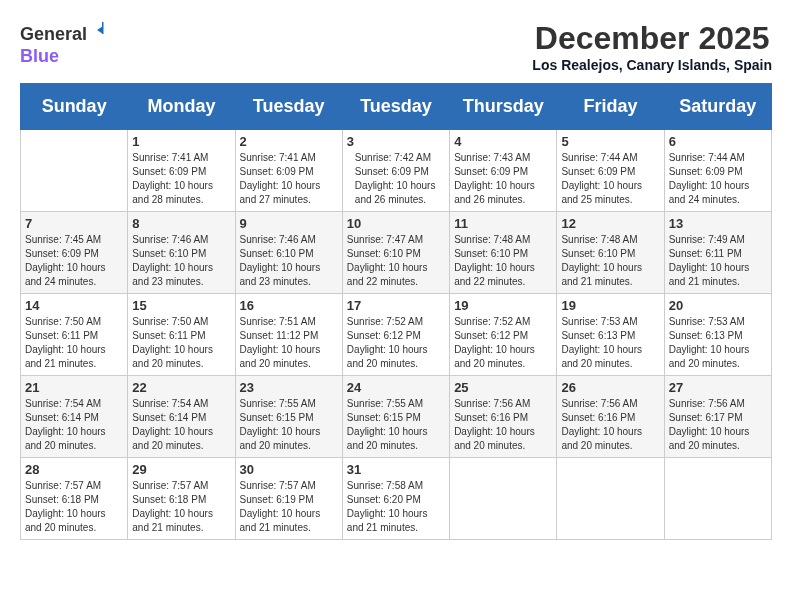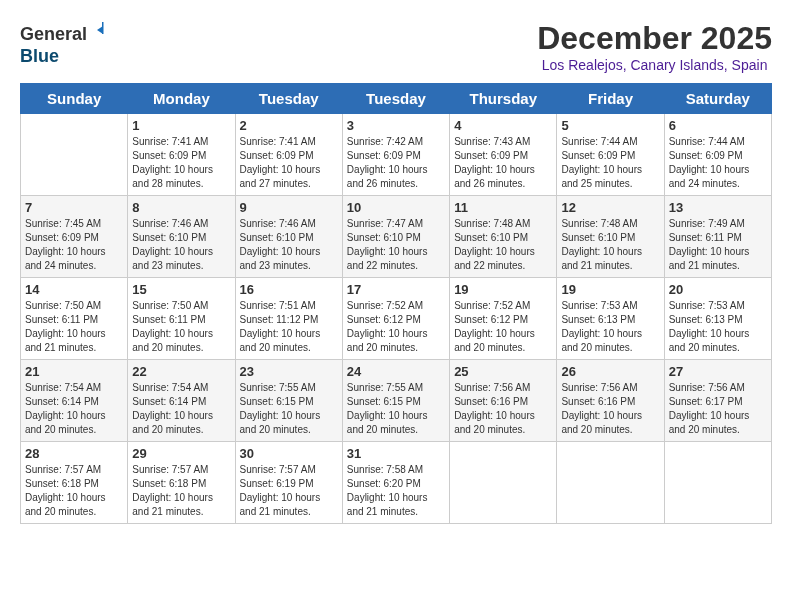--- a/index.html
+++ b/index.html
@@ -35,33 +35,34 @@
     .title-area {
       text-align: center;
     }
     .month-title {
       font-size: 32px;
       font-weight: bold;
       color: #333;
     }
     .location {
       font-size: 14px;
-      color: #4c1d95;
+      color: #0f172a;
+      font-weight: bold;
     }
     table {
       width: 100%;
       border-collapse: collapse;
       table-layout: fixed;
     }
     th {
       background-color: #2d6db5;
       color: white;
-      font-size: 15px;
-      font-weight: bold;
-      padding: 6px 4px;
+      font-size: 18px;
+      font-weight: bold;
+      padding: 12px 4px;
       border: 1px solid #2d6db5;
     }
     td {
       border: 1px solid #ccc;
       vertical-align: top;
       padding: 4px;
       font-size: 10.5px;
       color: #333;
       height: 80px;
     }
@@ -88,21 +89,21 @@
 
 <div class="header-area">
   <div class="logo">
     <div>
       <div class="logo-text">
         <span class="logo-general">General</span><svg class="logo-icon" viewBox="0 0 20 20">
             <path d="M14 2 L14 14 L8 10 L14 6" fill="#1a6fbb"></path>
             <rect x="13" y="2" width="1.5" height="12" fill="#1a6fbb"></rect>
           </svg>
       </div>
-      <div class="logo-text" style="color:#0c4a6e;">
+      <div class="logo-text" style="color:#8b5cf6;">
         <span>Blue</span>
       </div>
     </div>
   </div>
   <div class="title-area">
     <div class="month-title">December 2025</div>
     <div class="location">Los Realejos, Canary Islands, Spain</div>
   </div>
 </div>
 
@@ -130,21 +131,21 @@
         </td>
         <td>
           <span class="day-number">2</span>
           <div class="day-info" style="white-space: pre-line;">Sunrise: 7:41 AM
 Sunset: 6:09 PM
 Daylight: 10 hours
 and 27 minutes.</div>
         </td>
         <td>
           <span class="day-number">3</span>
-          <div class="day-info" style="white-space: pre-line;">Sunrise: 7:42 AM
+          <div class="day-info" style="white-space: pre-line; margin-left: 8px;">Sunrise: 7:42 AM
 Sunset: 6:09 PM
 Daylight: 10 hours
 and 26 minutes.</div>
         </td>
         <td>
           <span class="day-number">4</span>
           <div class="day-info" style="white-space: pre-line;">Sunrise: 7:43 AM
 Sunset: 6:09 PM
 Daylight: 10 hours
 and 26 minutes.</div>

